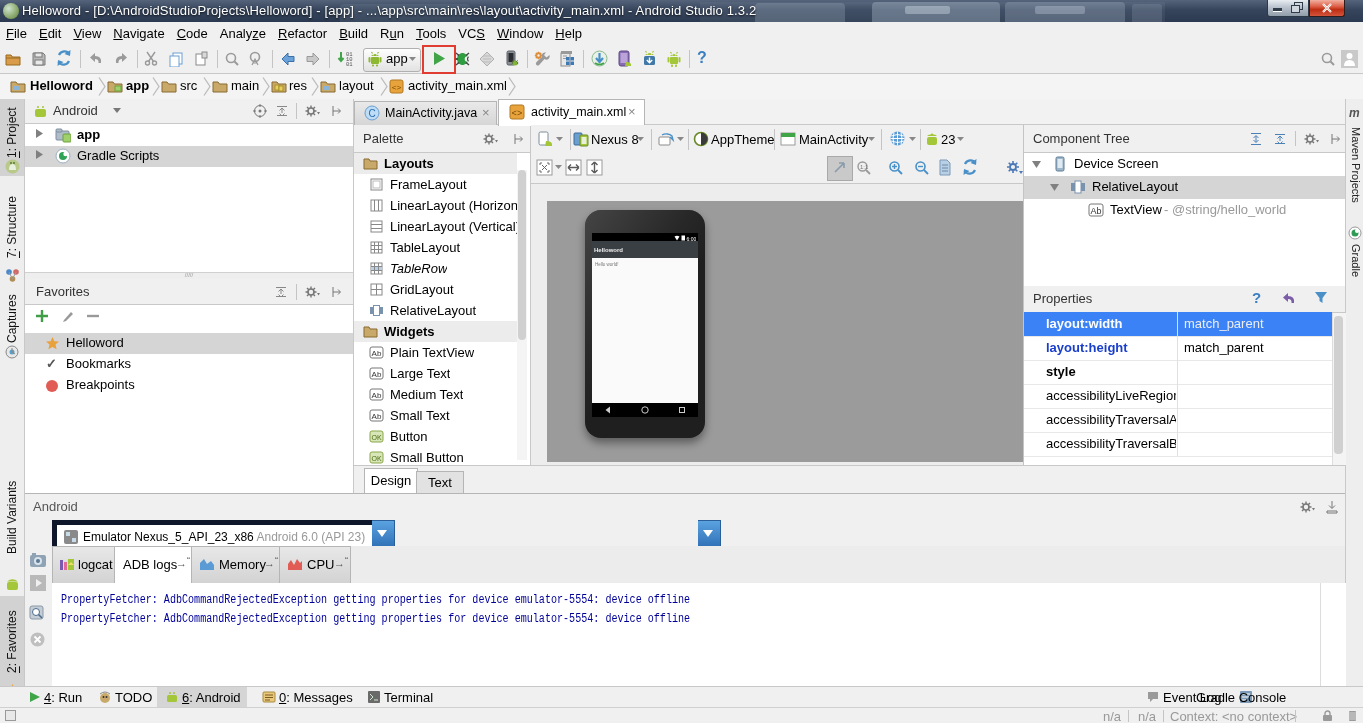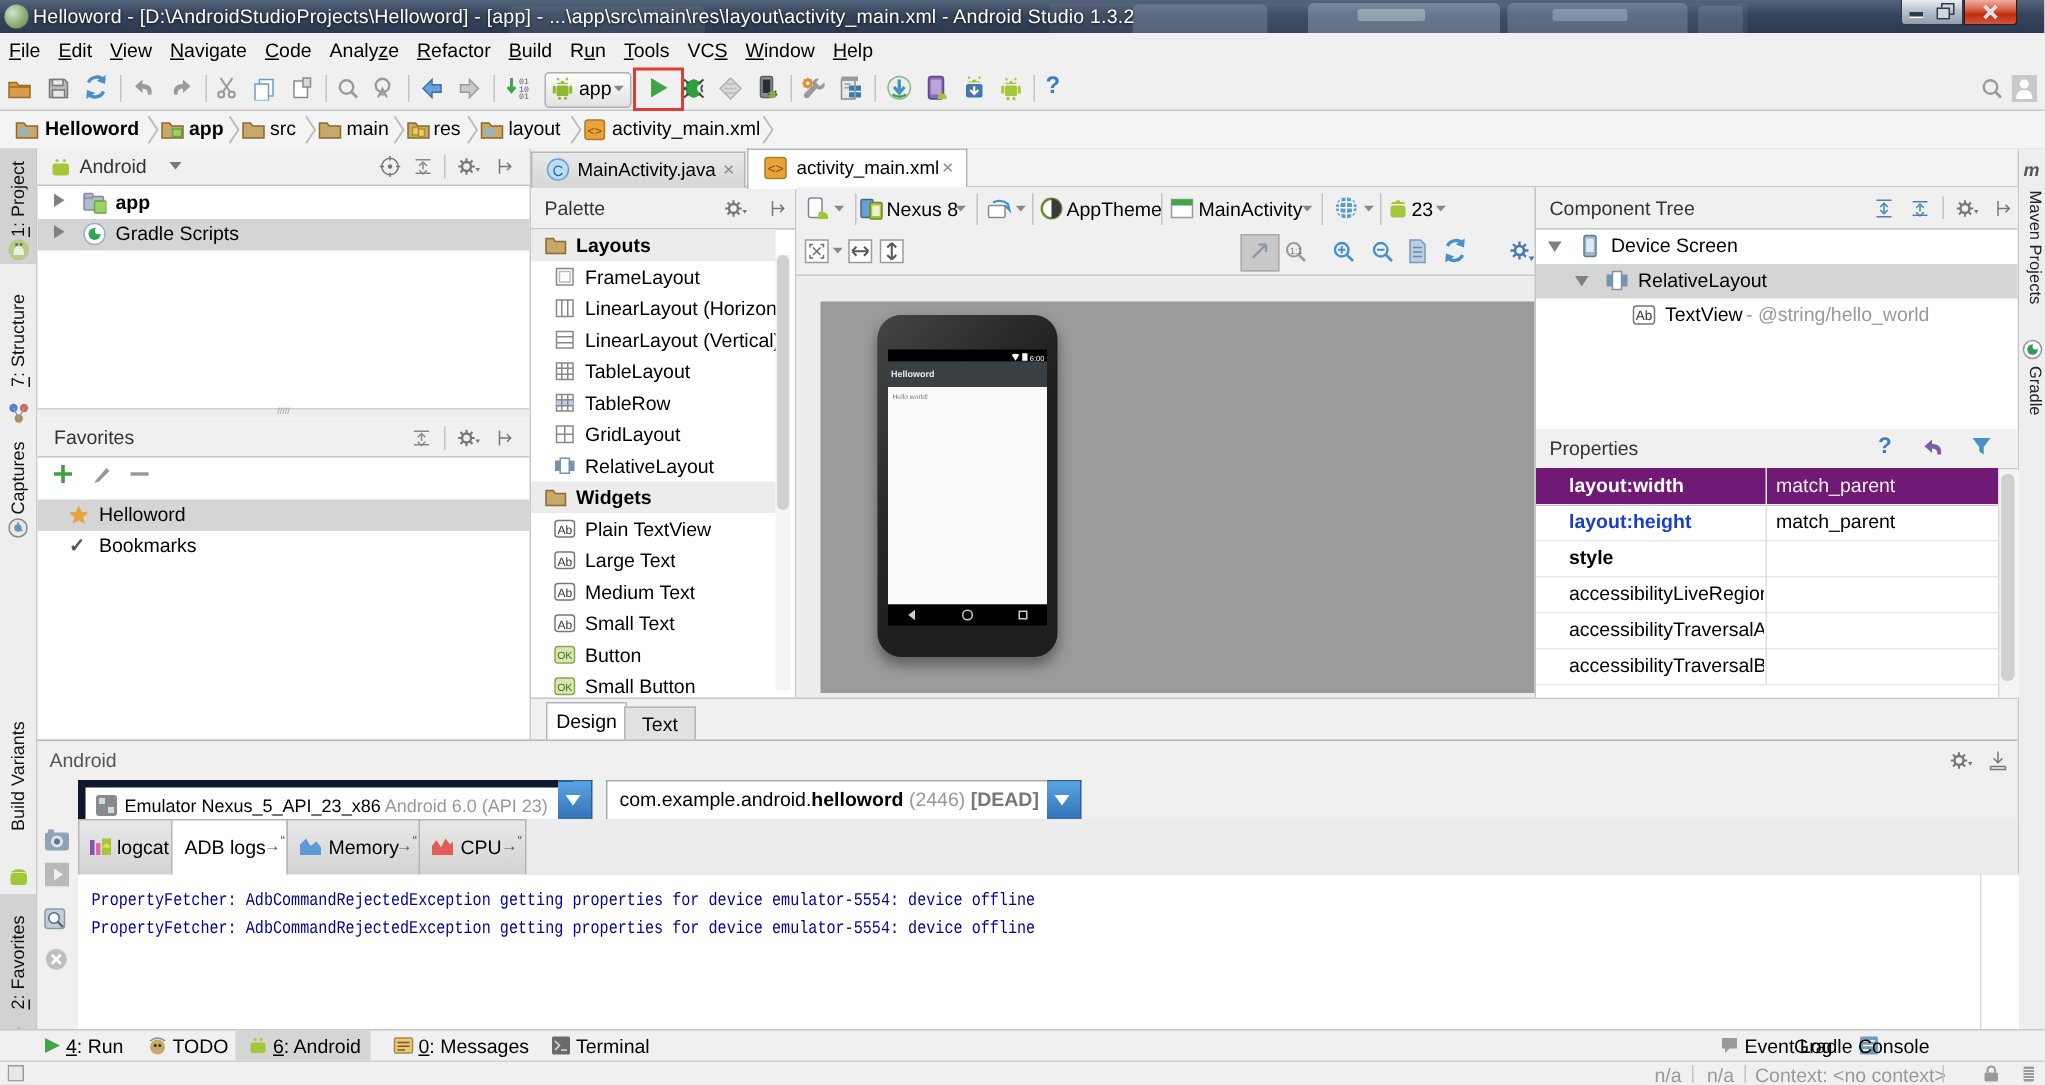--- a/index.html
+++ b/index.html
@@ -518,20 +518,28 @@
         <svg width="15" height="15">
           <path d="M7.5 1 L9.4 5.2 L14 5.6 L10.5 8.6 L11.6 13.3 L7.5 10.9 L3.4 13.3 L4.5 8.6 L1 5.6 L5.6 5.2 Z" fill="#e9a13c"></path>
         </svg>
       </span>
     <span class="ab" style="left:41px;top:2px">Helloword</span>
   </div>
   <div class="ab" style="left:0;top:255px;width:328px;height:21px">
     <span class="ab" style="left:21px;top:2px;color:#555;font-weight:bold">✓</span>
     <span class="ab" style="left:41px;top:2px">Bookmarks</span>
   </div>
+  <div class="ab" style="left:0;top:276px;width:328px;height:21px">
+    <span class="ab" style="left:20px;top:4px">
+        <svg width="14" height="14">
+          <circle cx="7" cy="7" r="6" fill="#e05c54"></circle>
+        </svg>
+      </span>
+    <span class="ab" style="left:41px;top:2px">Breakpoints</span>
+  </div>
 </div>
 
 <div class="ab" id="palette" style="left:354px;top:125px;width:176px;height:340px;background:#fff;border-right:1px solid #c8c8c8">
   <div class="ab" style="left:0;top:0;width:176px;height:27px;background:#f0f0f0;border-bottom:1px solid #c8c8c8">
     <span class="ab" style="left:9px;top:6px;color:#333">Palette</span>
     <span class="ab" style="left:128px;top:7px">
         <svg width="16" height="14">
           <circle cx="7" cy="7" r="3" fill="none" stroke="#777" stroke-width="1.6"></circle>
           <path d="M7 1.5 V4 M7 10 V12.5 M1.5 7 H4 M10 7 H12.5 M3 3 L4.8 4.8 M9.2 9.2 L11 11 M11 3 L9.2 4.8 M4.8 9.2 L3 11" stroke="#777" stroke-width="1.4"></path>
           <path d="M13 8 L16 8 L14.5 10.5 Z" fill="#777"></path>
@@ -571,21 +579,21 @@
           </svg></span>
         <span class="ab" style="left:36px;top:3px;white-space:nowrap;overflow:hidden;max-width:128px">LinearLayout (Vertical)</span>
       </div>
       <div class="ab" style="left:0;top:112px;width:163px;height:21px;">
         <span class="ab" style="left:15px;top:3px"><svg width="15" height="15" style="display:inline-block;vertical-align:-3px">
             <rect x="2" y="2" width="11" height="11" fill="#fff" stroke="#888"></rect>
             <path d="M2 5.5 H13 M2 9.5 H13 M5.5 2 V13 M9.5 2 V13" stroke="#888"></path>
           </svg></span>
         <span class="ab" style="left:36px;top:3px;white-space:nowrap;overflow:hidden;max-width:128px">TableLayout</span>
       </div>
-      <div class="ab" style="left:0;top:133px;width:163px;height:21px;">
+      <div class="ab" style="left:0;top:133px;width:163px;height:21px;font-style:italic;">
         <span class="ab" style="left:15px;top:3px"><svg width="15" height="15" style="display:inline-block;vertical-align:-3px">
             <rect x="2" y="2" width="11" height="11" fill="#fff" stroke="#888"></rect>
             <rect x="2" y="5.5" width="11" height="4" fill="#b9cfe4"></rect>
             <path d="M2 5.5 H13 M2 9.5 H13 M5.5 2 V13 M9.5 2 V13" stroke="#888"></path>
           </svg></span>
         <span class="ab" style="left:36px;top:3px;white-space:nowrap;overflow:hidden;max-width:128px">TableRow</span>
       </div>
       <div class="ab" style="left:0;top:154px;width:163px;height:21px;">
         <span class="ab" style="left:15px;top:3px"><svg width="15" height="15" style="display:inline-block;vertical-align:-3px">
             <rect x="2" y="2" width="11" height="11" fill="#fff" stroke="#888"></rect>
@@ -964,21 +972,21 @@
           <path d="M12 12 Q13 5 6 5 L6 2 L1 6.5 L6 11 L6 8 Q10 8 9.5 12 Z" fill="#7b5ea7"></path>
         </svg>
       </span>
     <span class="ab" style="left:290px;top:5px">
         <svg width="14" height="14">
           <path d="M1 1 L13 1 L8.5 7 L8.5 12 L5.5 10 L5.5 7 Z" fill="#4a90c8"></path>
         </svg>
       </span>
   </div>
   <div id="proprows">
-      <div class="ab" style="left:0;top:26px;width:308px;height:24px;border-bottom:1px solid #e8e8e8;background:#701a75;">
+      <div class="ab" style="left:0;top:26px;width:308px;height:24px;border-bottom:1px solid #e8e8e8;background:#3b82f6;">
         <span class="ab" style="left:22px;top:4px;color:#fdfdfd;font-weight:bold;white-space:nowrap;overflow:hidden;max-width:130px">layout:width</span>
         <span class="ab" style="left:160px;top:4px;color:#ededed;">match_parent</span>
         <span class="ab" style="left:153px;top:0;width:1px;height:24px;background:#e0e0e0"></span>
       </div>
       <div class="ab" style="left:0;top:50px;width:308px;height:24px;border-bottom:1px solid #e8e8e8;">
         <span class="ab" style="left:22px;top:4px;color:#1a3ecc;font-weight:bold;white-space:nowrap;overflow:hidden;max-width:130px">layout:height</span>
         <span class="ab" style="left:160px;top:4px;color:#000;">match_parent</span>
         <span class="ab" style="left:153px;top:0;width:1px;height:24px;background:#e0e0e0"></span>
       </div>
       <div class="ab" style="left:0;top:74px;width:308px;height:24px;border-bottom:1px solid #e8e8e8;">
@@ -1032,23 +1040,20 @@
       </span>
     <span class="ab" style="left:26px;top:5px;white-space:nowrap;font-size:12px">Emulator Nexus_5_API_23_x86 <span style="color:#999">Android 6.0 (API 23)</span></span>
   </div>
   <div class="ab" style="left:347px;top:26px;width:22px;height:27px;background:linear-gradient(#5aa2e0,#2f6fb5);border:1px solid #2a5e98;border-left:none">
       <span class="ab" style="left:5px;top:9px">
         <svg width="11" height="8">
           <path d="M0 0 L10 0 L5 7 Z" fill="#fff"></path>
         </svg>
       </span>
     </div>
-  <div class="ab" style="left:379px;top:26px;width:294px;height:25px;background:#fff;border:1px solid #a9a9a9">
-    <span class="ab" style="left:8px;top:4px">com.example.android.<b>helloword</b> <span style="color:#999">(2446)</span> <b style="color:#777">[DEAD]</b></span>
-  </div>
   <div class="ab" style="left:673px;top:26px;width:22px;height:27px;background:linear-gradient(#5aa2e0,#2f6fb5);border:1px solid #2a5e98;border-left:none">
       <span class="ab" style="left:5px;top:9px">
         <svg width="11" height="8">
           <path d="M0 0 L10 0 L5 7 Z" fill="#fff"></path>
         </svg>
       </span>
     </div>
 
   <div class="ab" style="left:4px;top:58px">
       <svg width="18" height="16">

